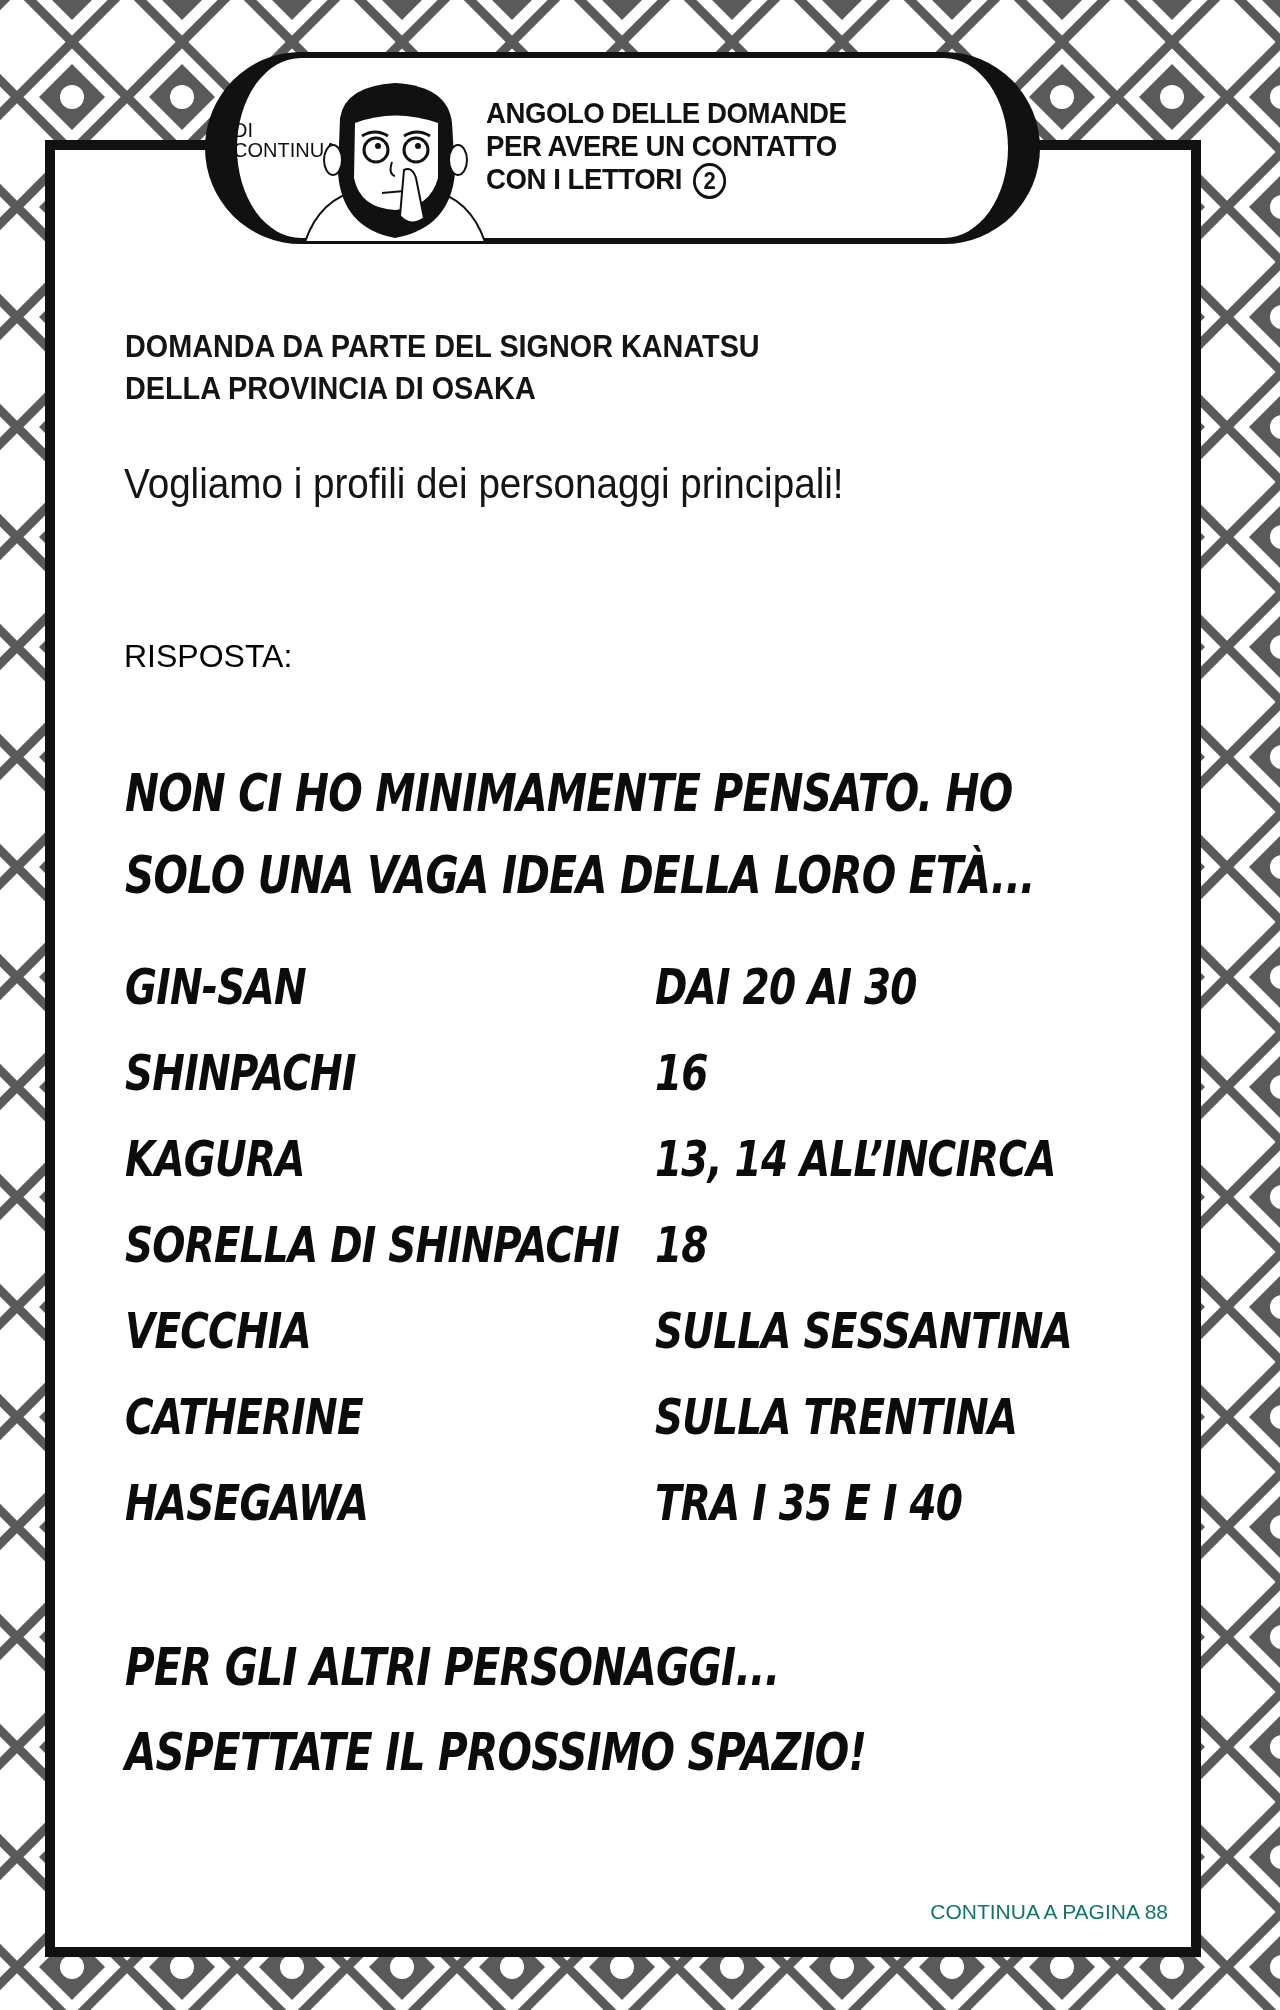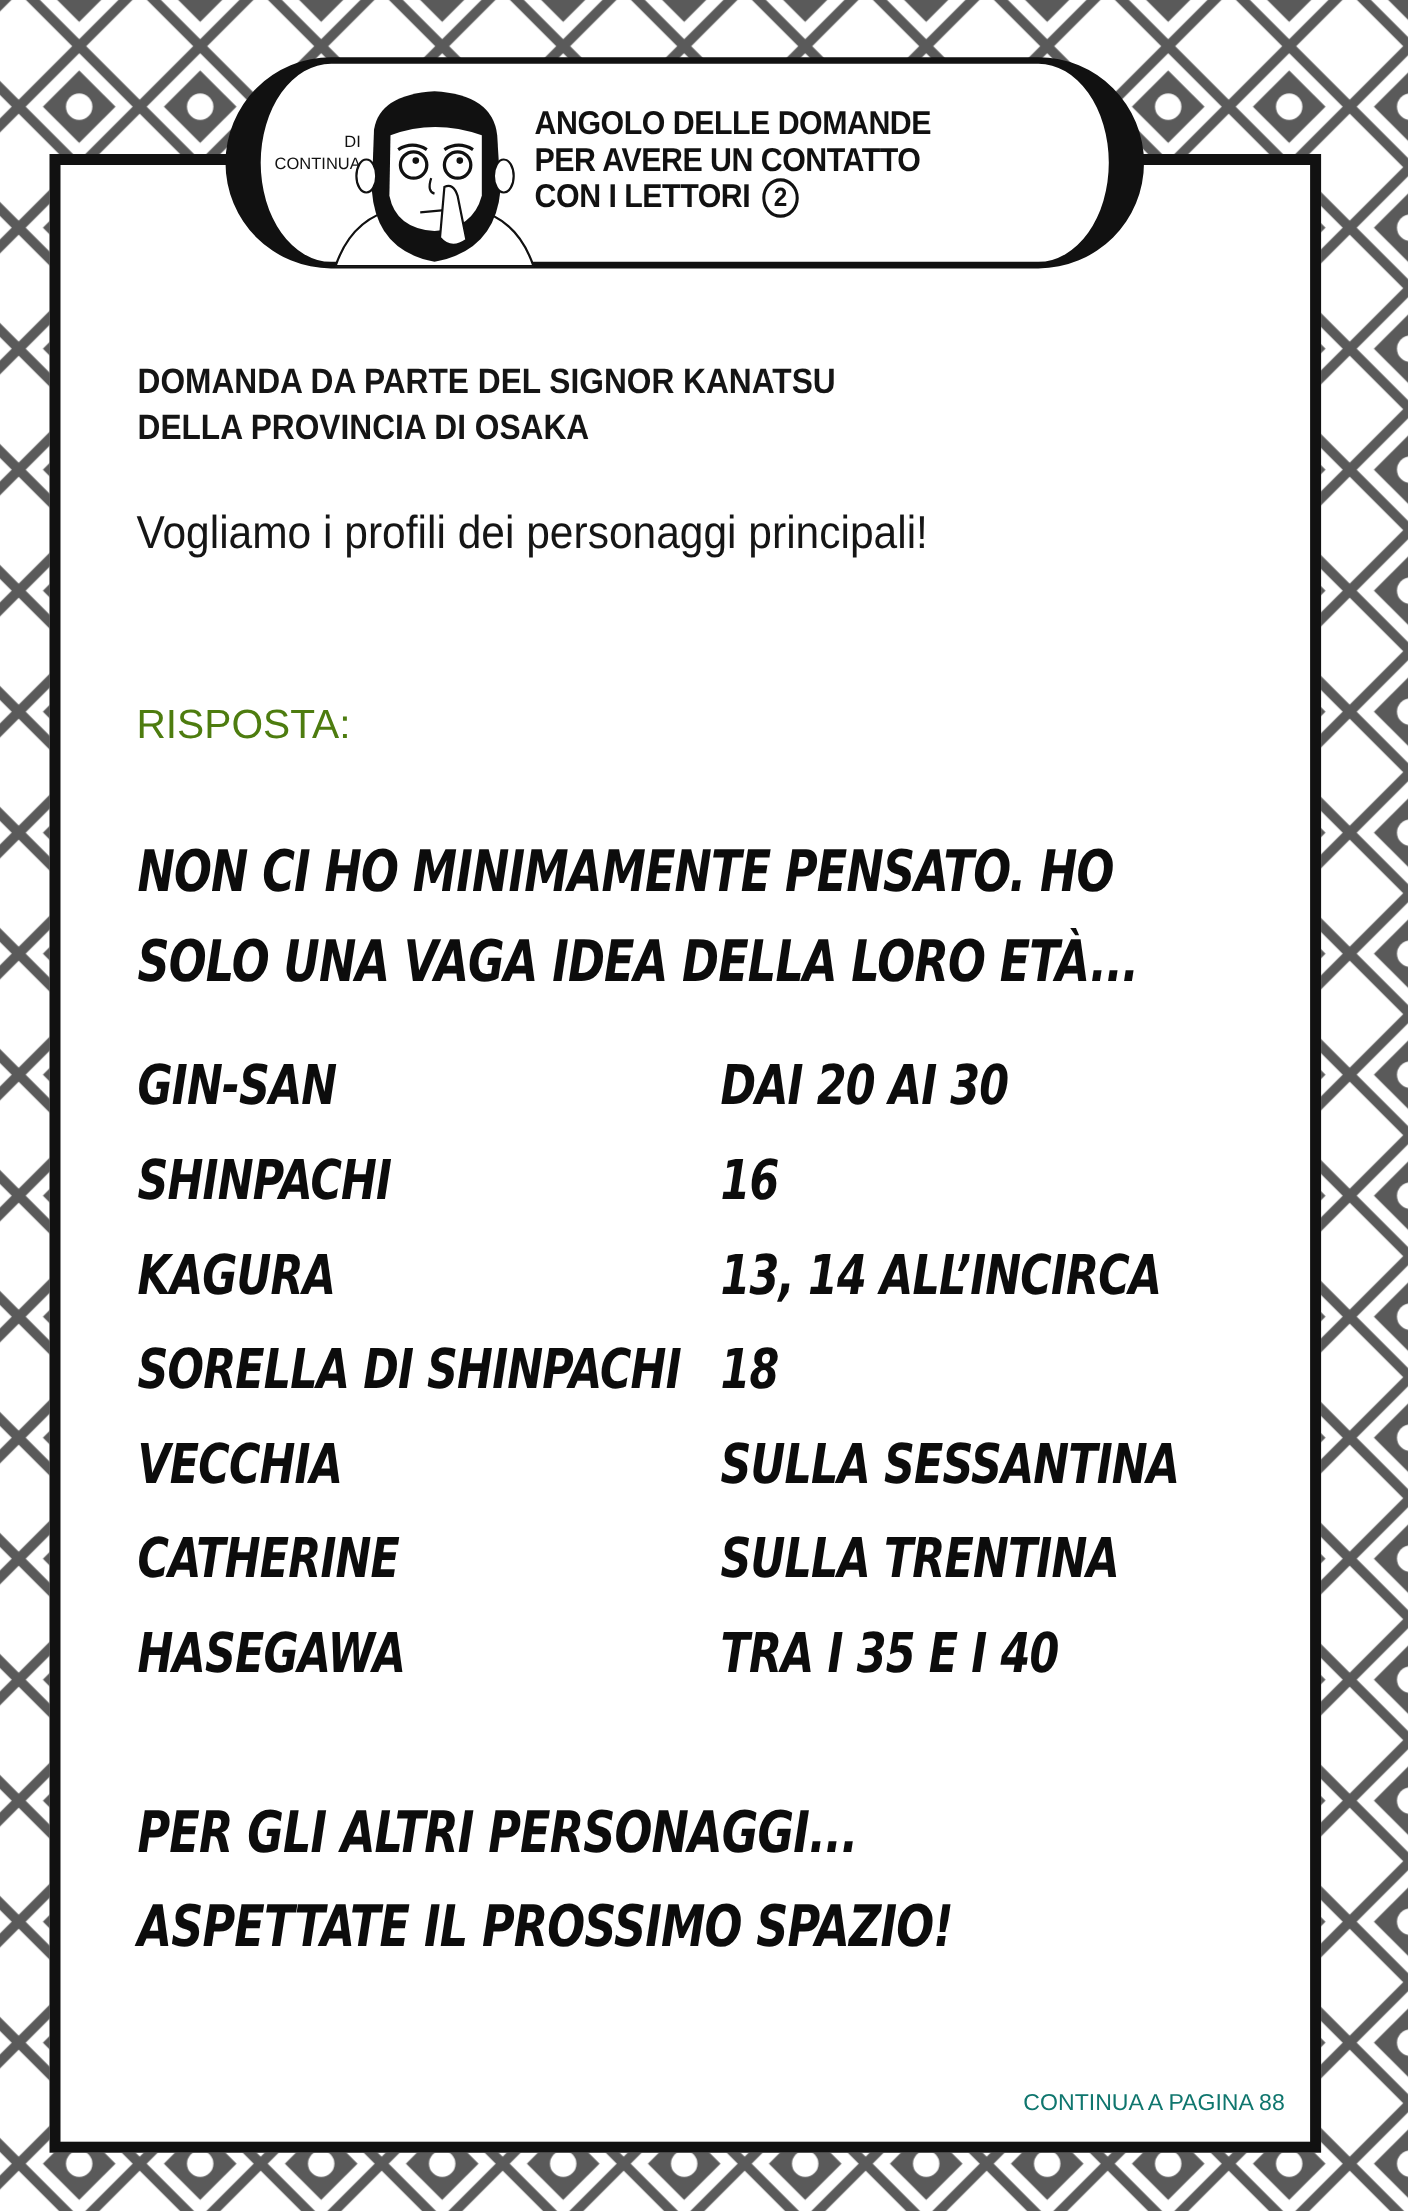--- a/index.html
+++ b/index.html
@@ -14,22 +14,22 @@
     border:10px solid #111; background:#fff; box-sizing:content-box;
   }
   .capsule {
     position:absolute; left:205px; top:52px; width:835px; height:192px;
     background:#fff; border-radius:96px;
     border-top:6px solid #111; border-bottom:6px solid #111;
     border-left:32px solid #111; border-right:32px solid #111;
     box-sizing:border-box;
   }
   .cap-author {
-    position:absolute; left:233px; top:120px; width:95px; text-align:right;
-    font-size:15px; line-height:20px; color:#111;
+    position:absolute; left:233px; top:120px; width:95px; text-align:left;
+    font-size:20px; line-height:20px; color:#111;
   }
   .cap-face { position:absolute; left:300px; top:78px; width:190px; height:164px; }
   .cap-title {
     position:absolute; left:486px; top:96px; width:520px;
     font-size:30px; line-height:33px; font-weight:bold; color:#111;
     letter-spacing:-0.5px; transform:scaleX(0.92); transform-origin:left top;
   }
   .cap-title .line { display:block; white-space:nowrap; }
   .circled {
     display:inline-block; width:30px; height:30px; border:3px solid #111;
@@ -40,21 +40,21 @@
     position:absolute; left:125px; top:325px; width:1000px;
     font-size:32px; line-height:42px; font-weight:bold; color:#151515;
     transform:scaleX(0.9); transform-origin:left top;
   }
   .q-head .line { display:block; white-space:nowrap; }
   .q-body {
     position:absolute; left:124px; top:460px; font-size:42px; color:#151515;
     white-space:nowrap; transform:scaleX(0.92); transform-origin:left top;
   }
   .ans-label {
-    position:absolute; left:124px; top:638px; font-size:37px; color:#4d7c0f;
+    position:absolute; left:124px; top:638px; font-size:32px; color:#000000;
     white-space:nowrap;
   }
   .hand {
     font-family:"DejaVu Sans", sans-serif; font-weight:bold; font-style:italic;
     color:#0c0c0c; white-space:nowrap; letter-spacing:-1px;
     transform:scaleX(0.78); transform-origin:left top;
   }
   .intro { position:absolute; left:125px; top:752px; font-size:52px; line-height:82px; }
   .intro .line { display:block; }
   .ages { position:absolute; left:125px; top:958px; }

